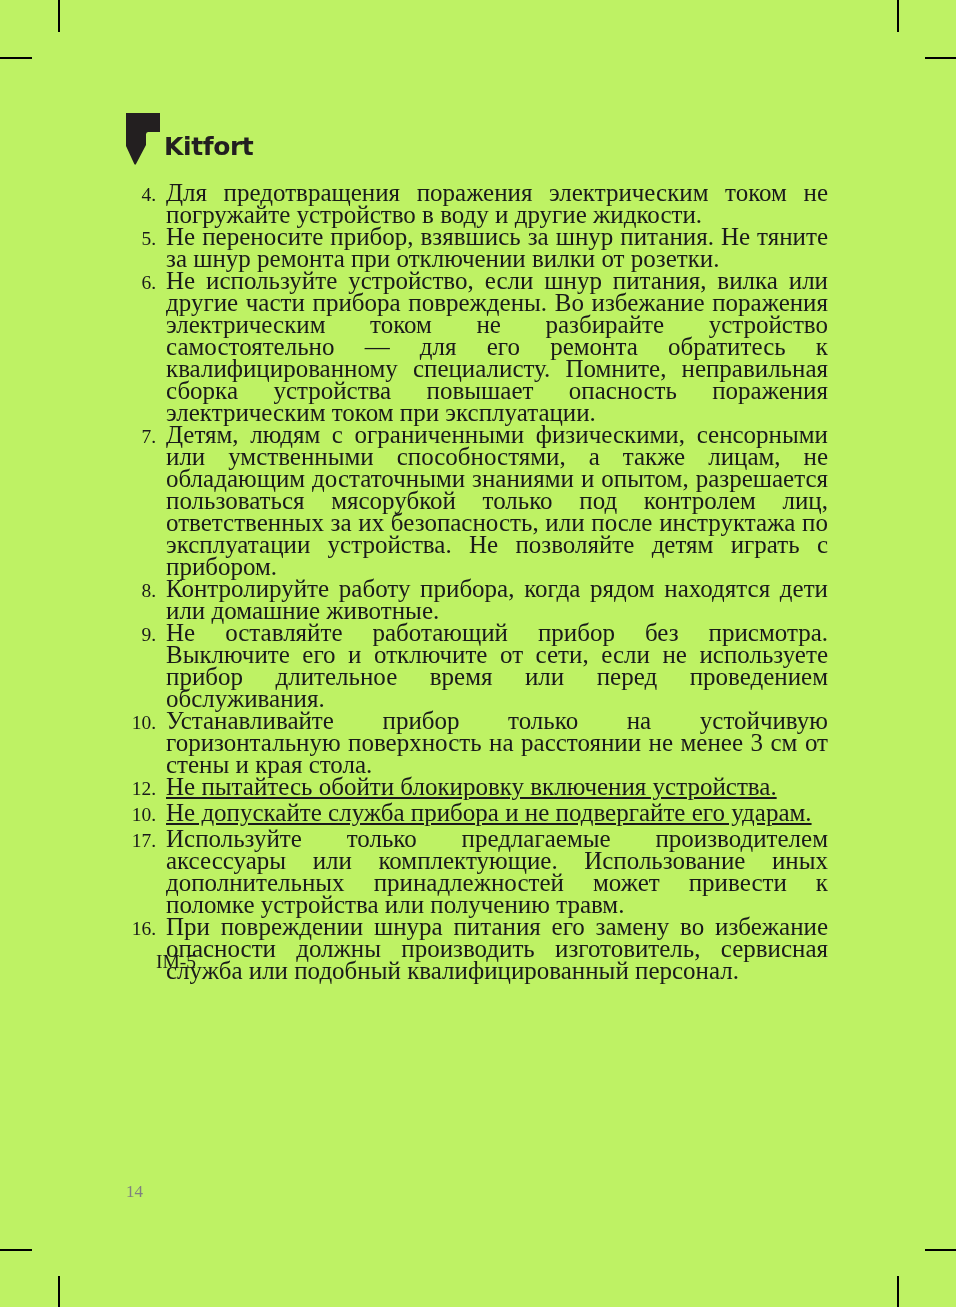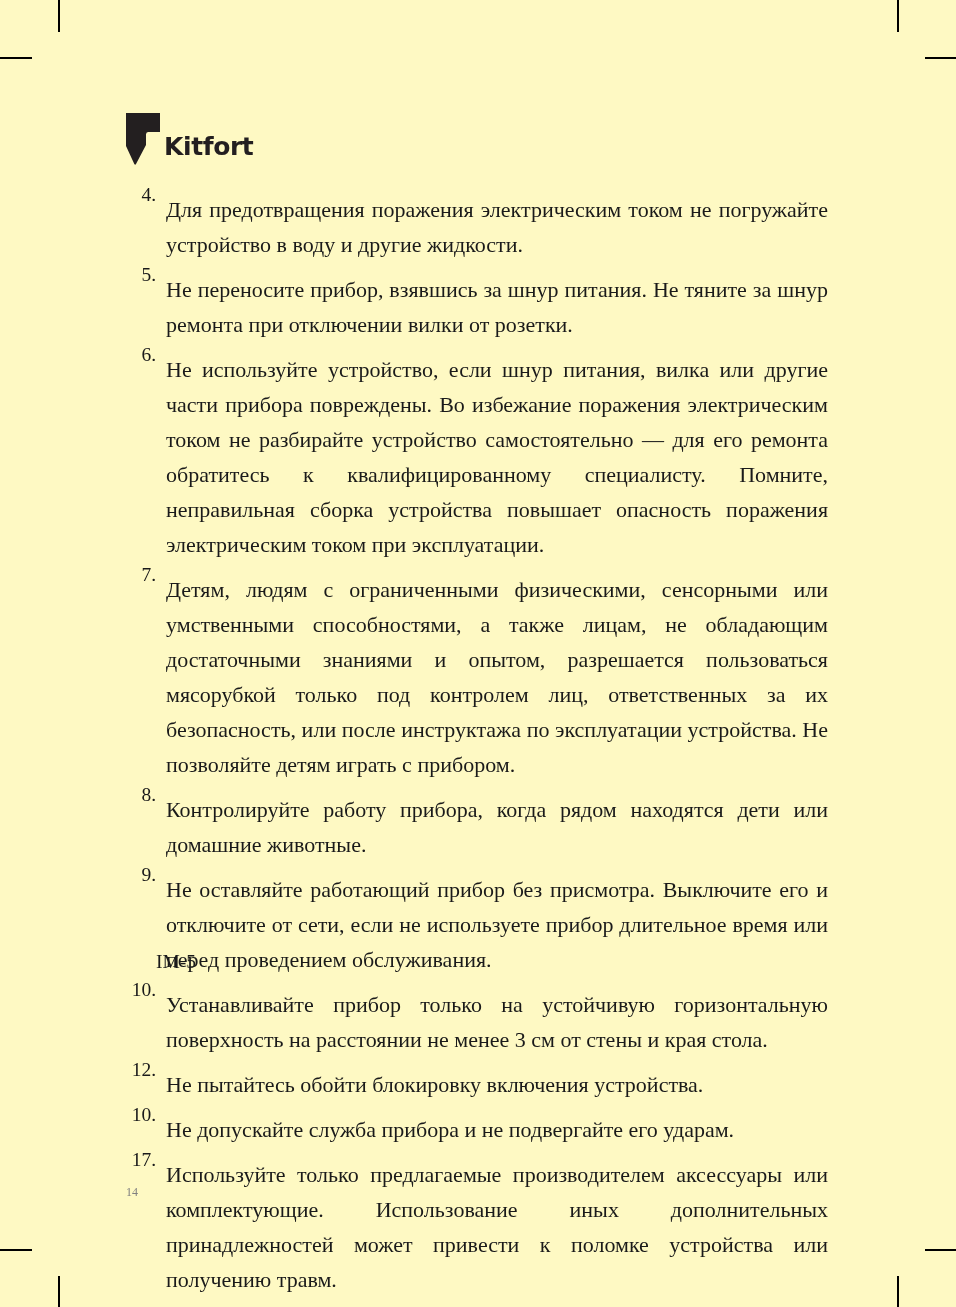--- a/index.html
+++ b/index.html
@@ -9,21 +9,21 @@
   }
   body {
     font-family: "Liberation Serif", "DejaVu Serif", serif;
     color: #1a1a1a;
   }
 
   .page {
     position: relative;
     width: 956px;
     height: 1307px;
-    background: #fef9c3;
+    background: #bef264;
     overflow: hidden;
   }
 
   
   .crop {
     position: absolute;
     background: #000000;
   }
   .crop.v { width: 1.6px; }
   .crop.h { height: 1.6px; }
@@ -79,45 +79,44 @@
     flex: 0 0 30px;
     width: 30px;
     text-align: right;
     font-size: 19.5px;
     line-height: 26.2px;
     white-space: nowrap;
   }
   .item-body {
     flex: 1 1 auto;
     padding-left: 10px;
-    font-size: 22px;
-    line-height: 35px;
+    font-size: 25px;
+    line-height: 22px;
     text-align: justify;
     text-justify: inter-word;
     hyphens: manual;
-    margin-top: 10px;
-  }
-  .item-body.nojust { text-align: left; }
+  }
+  .item-body.nojust { text-align: left; text-decoration: underline; }
 
   
   .model-code {
     position: absolute;
     left: 156px;
     top: 949px;
     font-size: 19.5px;
     line-height: 26px;
     color: #1a1a1a;
   }
 
   
   .folio {
     position: absolute;
     left: 126px;
     top: 1182px;
-    font-size: 12px;
+    font-size: 17px;
     color: #808080;
     line-height: 20px;
   }
 </style>
 </head>
 <body>
 
 <div class="page">
 
   <div class="crop v crop-tl-v"></div>
@@ -183,20 +182,24 @@
       <span class="item-num">10.</span>
       <span class="item-body nojust">Не допускайте служба прибора и не подвергайте его ударам.</span>
     </div>
 
 
     <div class="item">
       <span class="item-num">17.</span>
       <span class="item-body">Используйте только предлагаемые производителем аксессуары или комплектующие. Использование иных дополнительных принадлежностей может привести к поломке устройства или получению травм.</span>
     </div>
 
+    <div class="item">
+      <span class="item-num">16.</span>
+      <span class="item-body">При повреждении шнура питания его замену во избежание опасности должны производить изготовитель, сервисная служба или подобный квалифицированный персонал.</span>
+    </div>
 
   </div>
 
   <div class="model-code">IM-5</div>
 
   <div class="folio">14</div>
 
 </div>
 
 </body></html>

